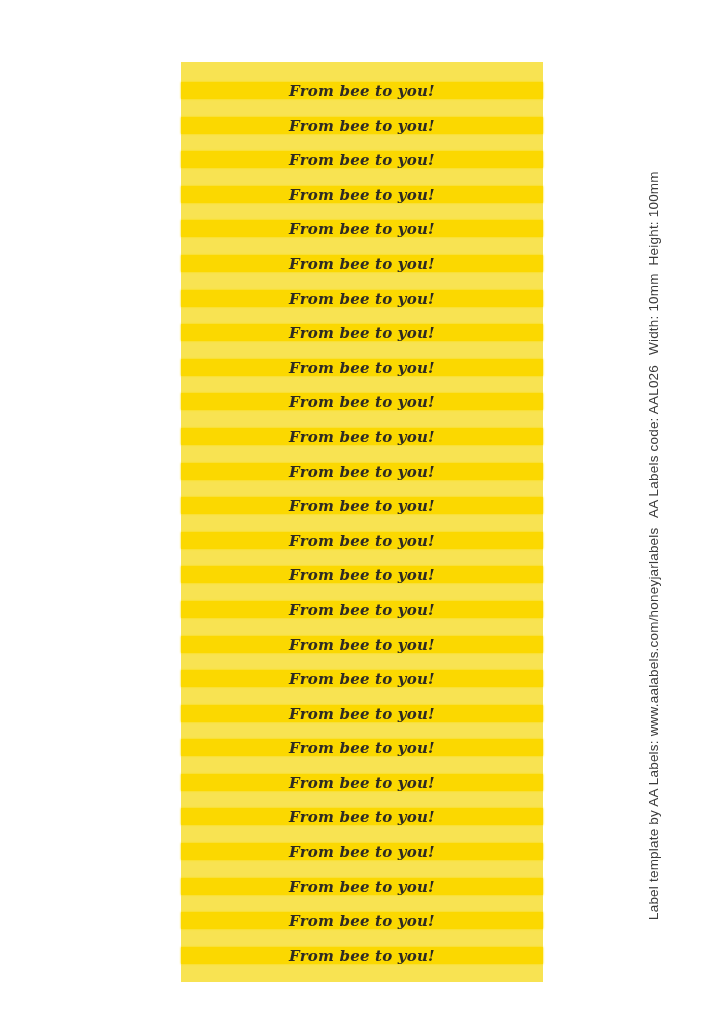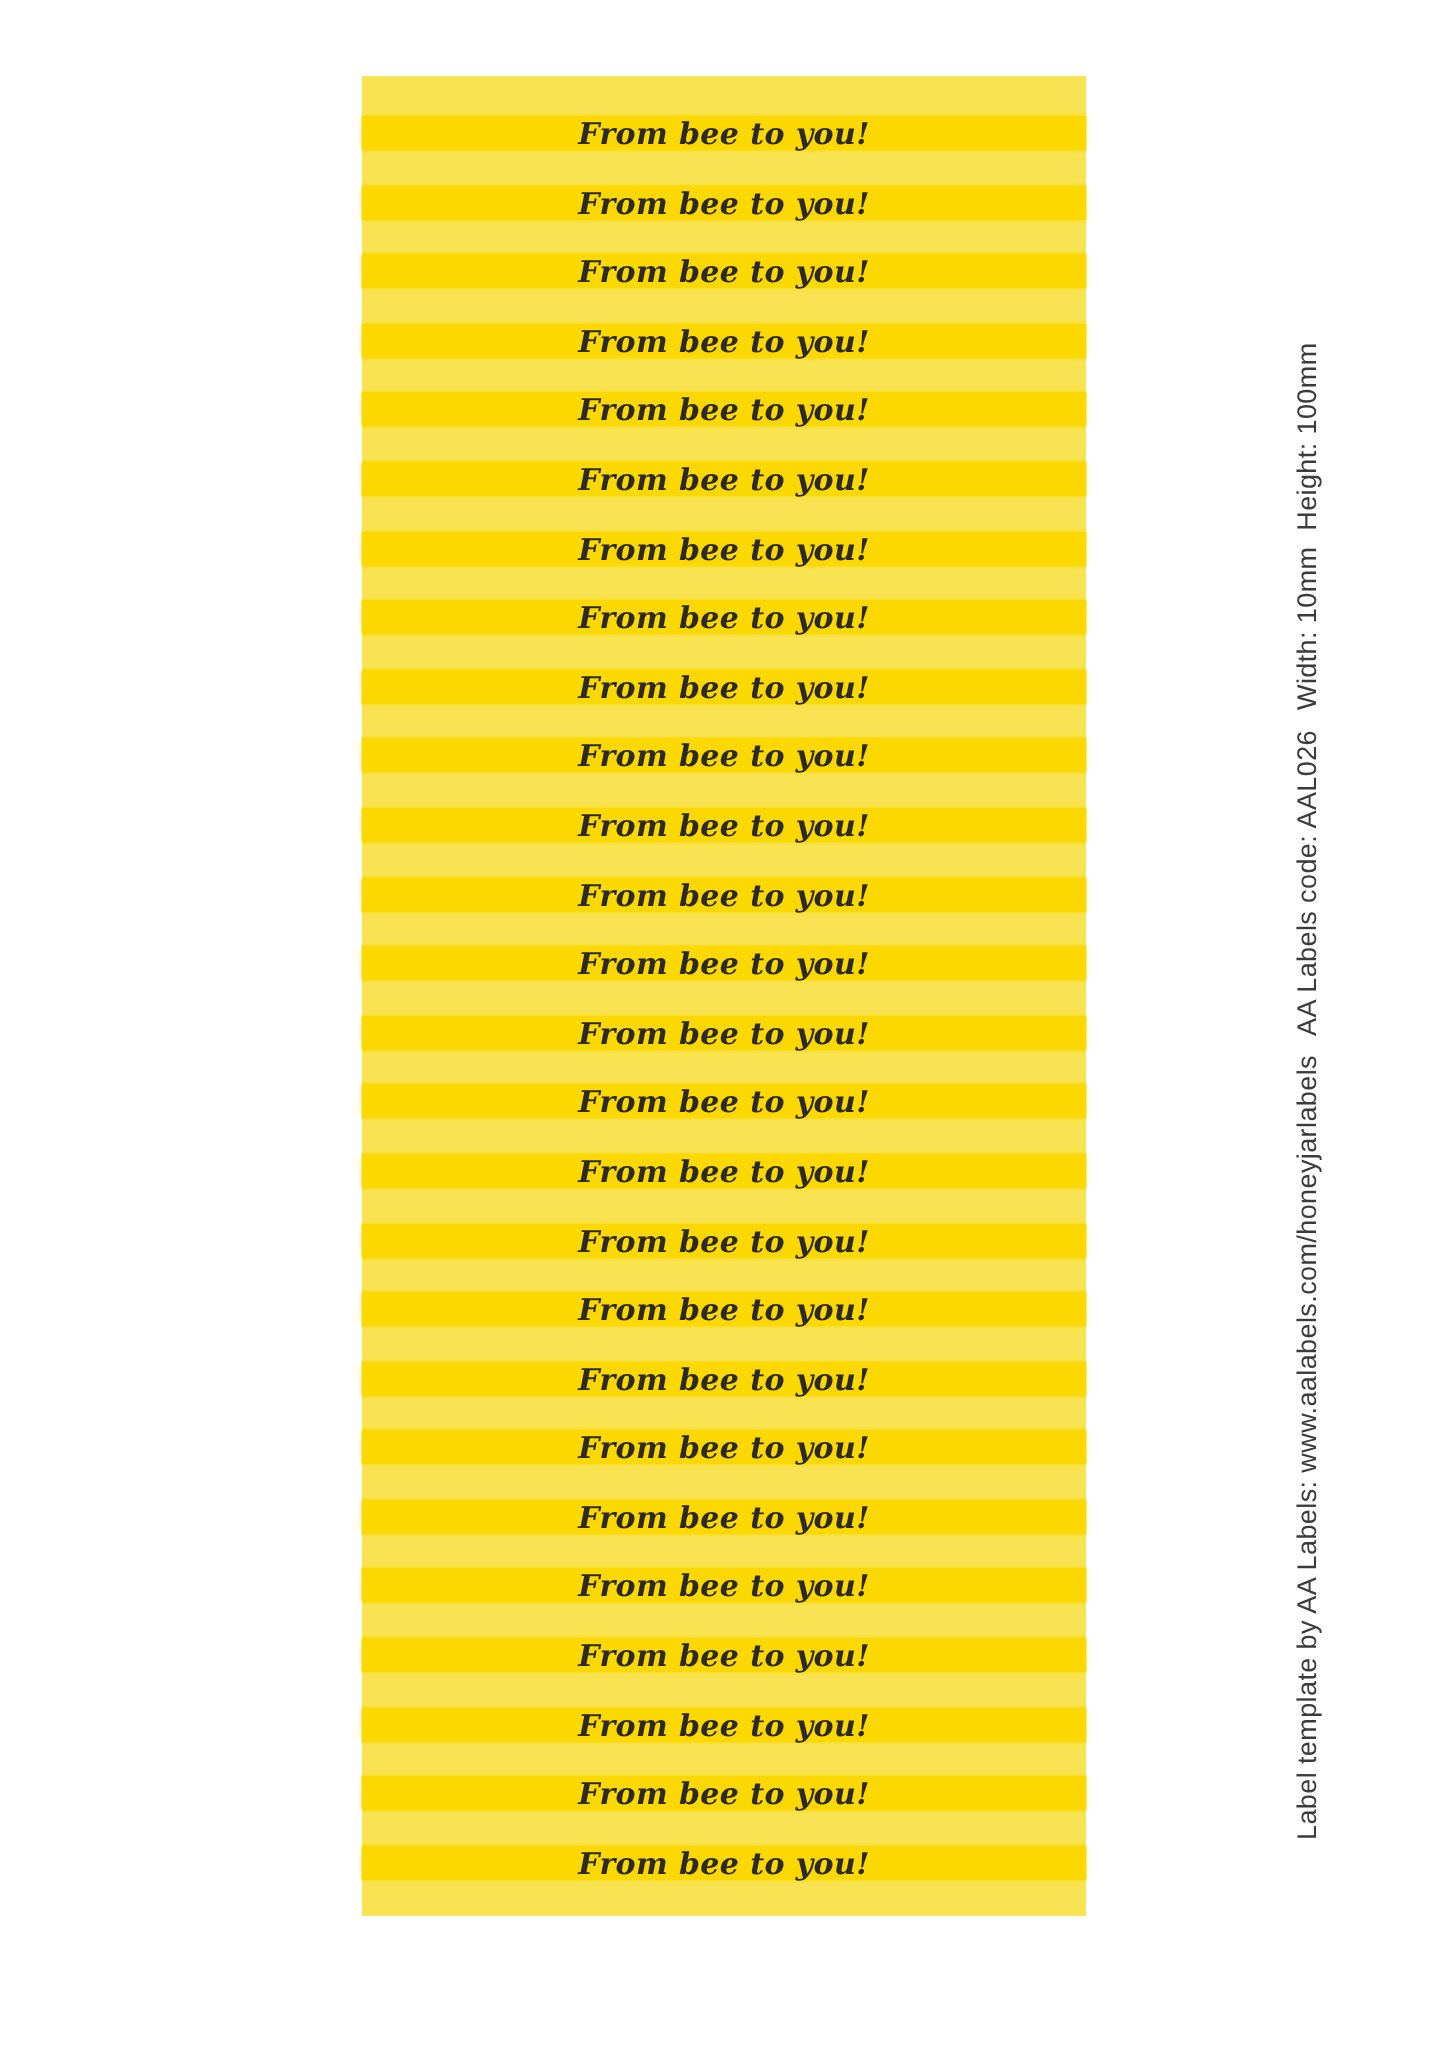--- a/index.html
+++ b/index.html
@@ -13,21 +13,21 @@
   html,body{width:724px;height:1024px;}
   body{
     position:relative;
     width:724px;height:1024px;
     background:var(--page-bg);
     overflow:hidden;
     font-family:"Liberation Sans", sans-serif;
   }
   .sheet{
     position:absolute;
-    left:181px;top:38px;
+    left:181px;top:62px;
     width:362px;height:920px;
     background:var(--band-light);
     padding-top:20px;
   }
   .label-row{
     height:34.6px;
   }
   .label-stripe{
     height:17px;
     width:100%;

